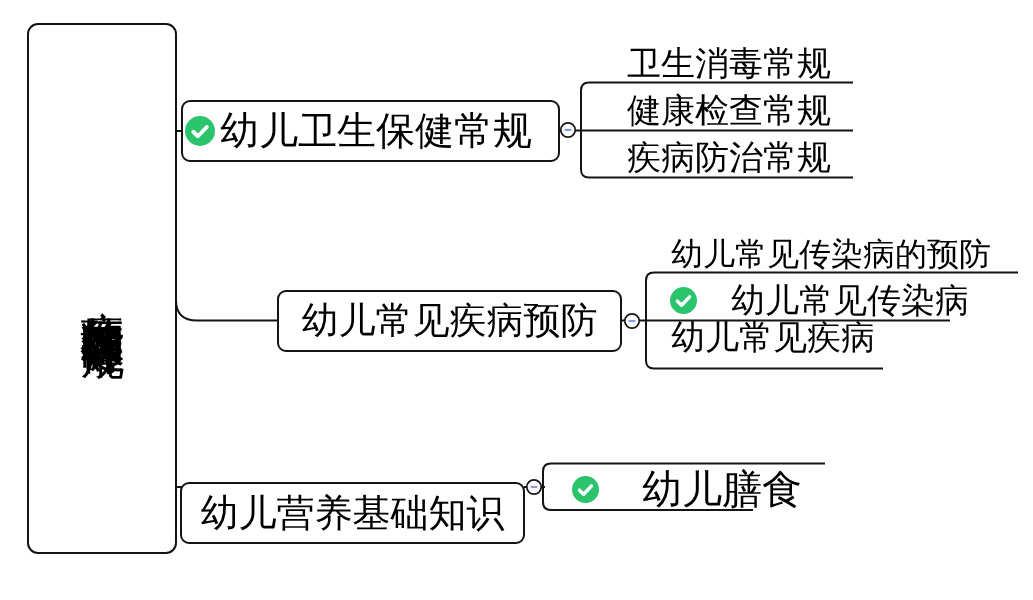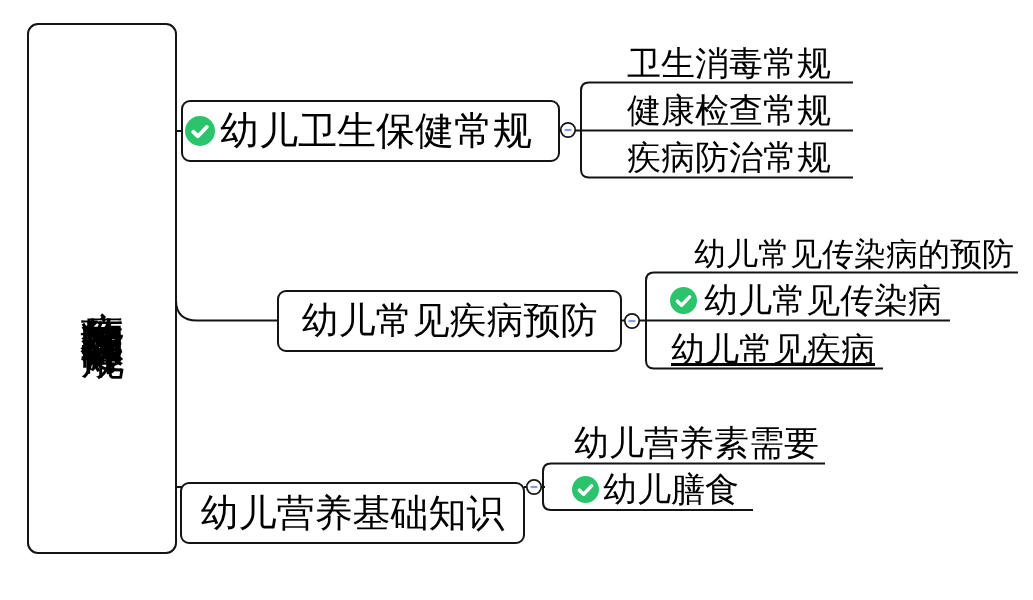--- a/index.html
+++ b/index.html
@@ -17,21 +17,21 @@
   .root-text{
     writing-mode:vertical-rl; text-orientation:upright;
     font-size:44px; line-height:1; letter-spacing:3px; padding-top:4px;
   }
   .branch-box{border-radius:9px;}
   .b1{left:181px; top:100px; width:379px; height:62px; padding-left:2px; font-size:39px;}
   .b1 .label{margin-left:5px;}
   .b2{left:277px; top:290px; width:345px; height:62px; justify-content:center; font-size:37px;}
   .b3{left:180px; top:456px; width:345px; height:62px; justify-content:center; font-size:38px;margin-top:26px;}
   .leaf{position:absolute; white-space:nowrap; line-height:1.08;text-align:center;}
-  .leaf-row{position:absolute; display:flex; align-items:center; white-space:nowrap;}
+  .leaf-row{position:absolute; display:flex; align-items:center; white-space:nowrap;gap:27px;}
   .leaf-row .label{margin-left:7px;}
   .check{display:block; flex:0 0 auto;}
   .toggle{position:absolute; width:18px; height:18px;}
 </style>
 </head>
 <body>
 
 <div class="canvas">
 
   <svg class="wires" viewBox="0 0 1033 600">
@@ -67,40 +67,39 @@
   <div class="leaf" style="left:627px; top:140px; font-size:34px;">疾病防治常规</div>
 
   <div class="box branch-box b2">
     <span class="label">幼儿常见疾病预防</span>
   </div>
   <svg class="toggle" style="left:623px; top:311.5px;" viewBox="0 0 18 18">
     <circle cx="9" cy="9" r="7.2" fill="#fff" stroke="#141414" stroke-width="1.7"></circle>
     <line x1="5.6" y1="9" x2="12.4" y2="9" stroke="#8B97E0" stroke-width="2.2"></line>
   </svg>
 
-  <div class="leaf" style="left:671px; top:237px; font-size:32px;margin-left:23px;">幼儿常见传染病的预防</div>
+  <div class="leaf" style="left:671px; top:237px; font-size:32px;">幼儿常见传染病的预防</div>
   <div class="leaf-row" style="left:670px; top:282px; height:37px;">
     <svg class="check" width="27" height="27" viewBox="0 0 24 24">
       <circle cx="12" cy="12" r="12" fill="#2BC46D"></circle>
       <path d="M6.6 12.6 L10.3 16.2 L17.4 8.8" stroke="#fff" stroke-width="3.1" fill="none" stroke-linecap="round" stroke-linejoin="round"></path>
     </svg>
     <span class="label" style="font-size:34px;">幼儿常见传染病</span>
   </div>
-  <div class="leaf" style="left:671px; top:332px; font-size:34px;text-decoration:underline;">幼儿常见疾病</div>
+  <div class="leaf" style="left:671px; top:320px; font-size:34px;">幼儿常见疾病</div>
 
   <div class="box branch-box b3">
     <span class="label">幼儿营养基础知识</span>
   </div>
   <svg class="toggle" style="left:525px; top:478px;" viewBox="0 0 18 18">
     <circle cx="9" cy="9" r="7.2" fill="#fff" stroke="#141414" stroke-width="1.7"></circle>
     <line x1="5.6" y1="9" x2="12.4" y2="9" stroke="#8B97E0" stroke-width="2.2"></line>
   </svg>
 
-  <div class="leaf" style="left:574px; top:425px; font-size:35px;">幼儿营养素需要</div>
   <div class="leaf-row" style="left:572px; top:471px; height:37px;">
     <svg class="check" width="27" height="27" viewBox="0 0 24 24">
       <circle cx="12" cy="12" r="12" fill="#2BC46D"></circle>
       <path d="M6.6 12.6 L10.3 16.2 L17.4 8.8" stroke="#fff" stroke-width="3.1" fill="none" stroke-linecap="round" stroke-linejoin="round"></path>
     </svg>
-    <span class="label" style="font-size:34px; margin-left:4px;">幼儿膳食</span>
+    <span class="label" style="font-size:40px; margin-left:16px;">幼儿膳食</span>
   </div>
 
 </div>
 
 </body></html>

